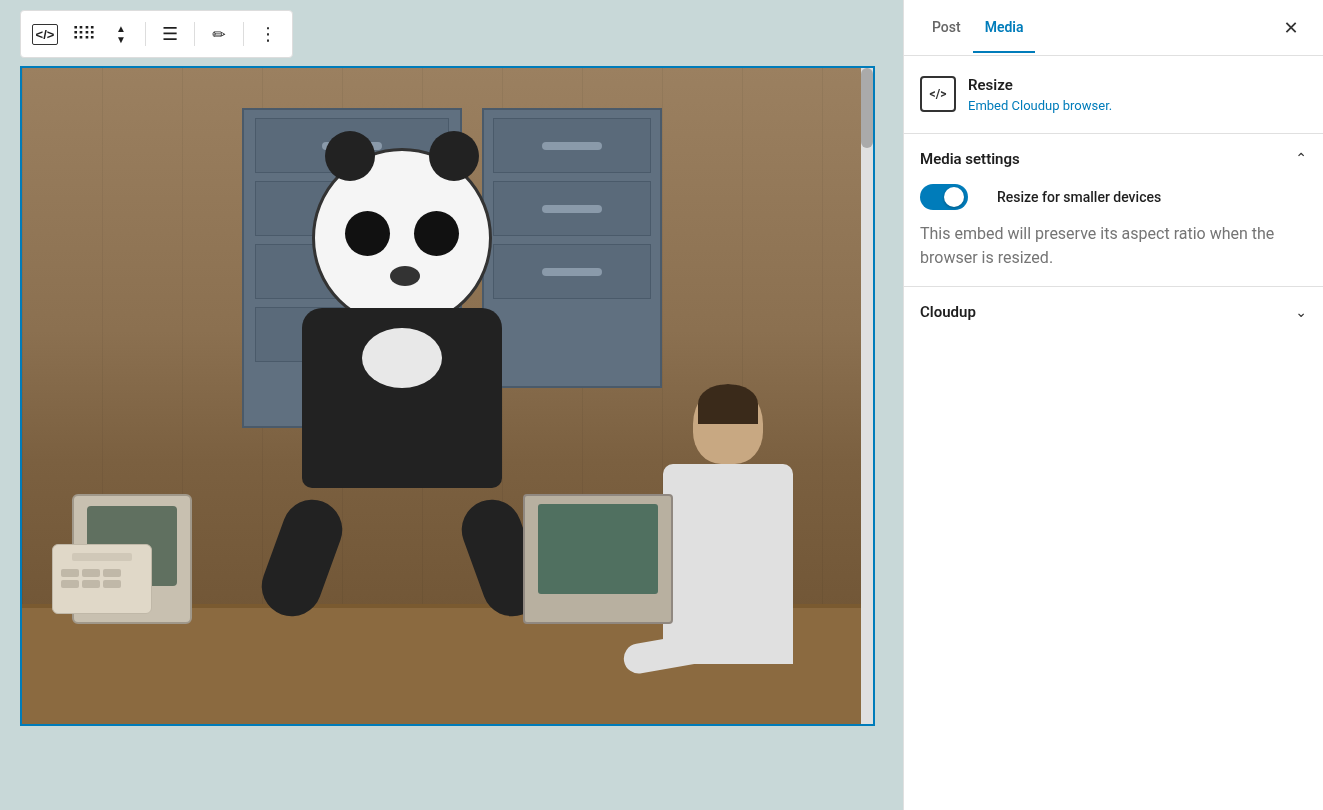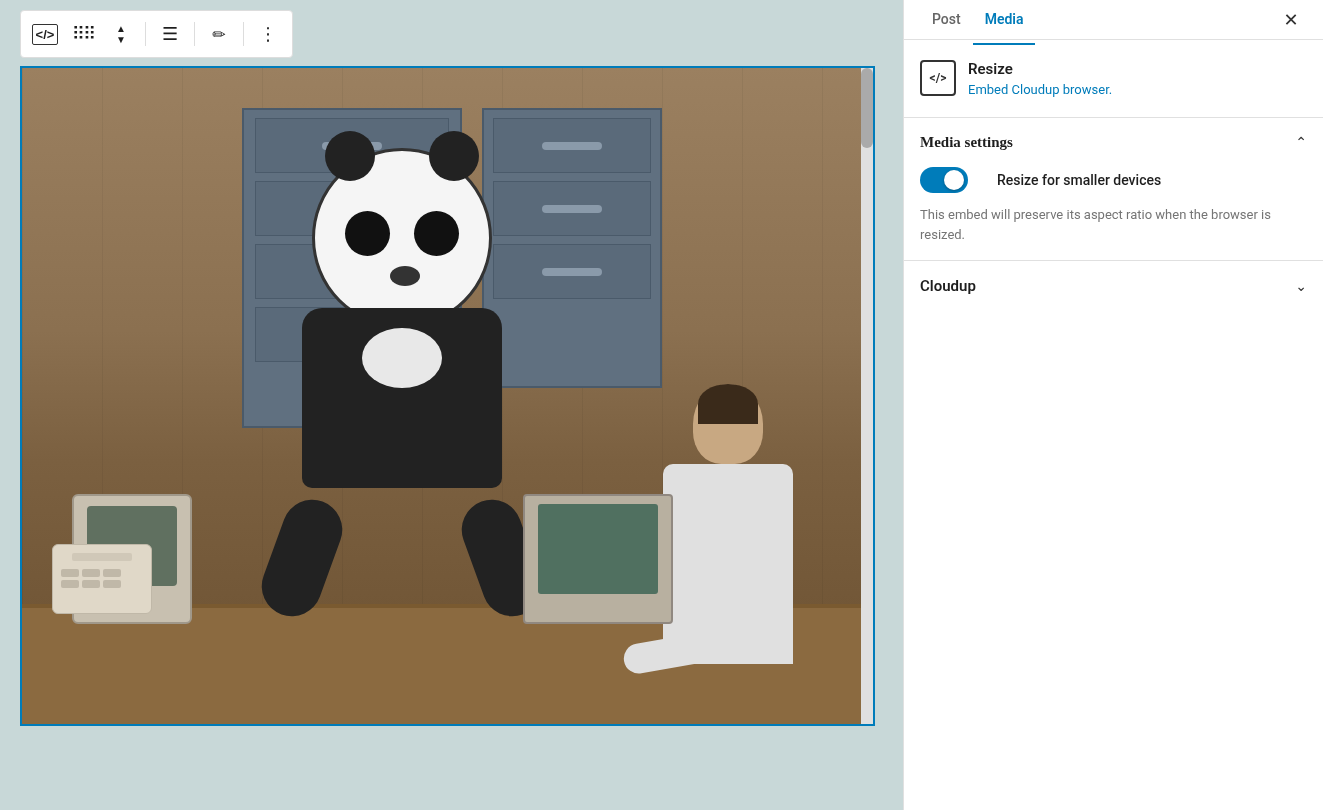--- a/index.html
+++ b/index.html
@@ -366,21 +366,21 @@
       height: 810px;
       overflow-y: auto;
     }
 
     
     .panel-tabs {
       display: flex;
       align-items: center;
       border-bottom: 1px solid #e0e0e0;
       padding: 0 16px;
-      height: 40px;
+      height: 56px;
       flex-shrink: 0;
     }
 
     .panel-tab {
       padding: 16px 12px;
       font-size: 14px;
       font-weight: 500;
       color: #666;
       cursor: pointer;
       border-bottom: 2px solid transparent;
@@ -448,21 +448,20 @@
     .settings-section {
       padding: 16px;
       border-bottom: 1px solid #e0e0e0;
     }
 
     .settings-header {
       display: flex;
       justify-content: space-between;
       cursor: pointer;
       margin-bottom: 16px;
-      font-family: Liberation Serif, serif;
     }
 
     .settings-header h3 {
       font-size: 15px;
       font-weight: 600;
       color: #1e1e1e;
     }
 
     .settings-header .chevron {
       font-size: 14px;
@@ -500,21 +499,21 @@
       transition: left 0.2s;
     }
 
     .toggle-label {
       font-size: 14px;
       color: #1e1e1e;
       font-weight: 500;
     }
 
     .toggle-description {
-      font-size: 13px;
+      font-size: 16px;
       color: #757575;
       line-height: 1.5;
     }
 
     
     .advanced-section {
       padding: 16px;
     }
 
     .advanced-header {

